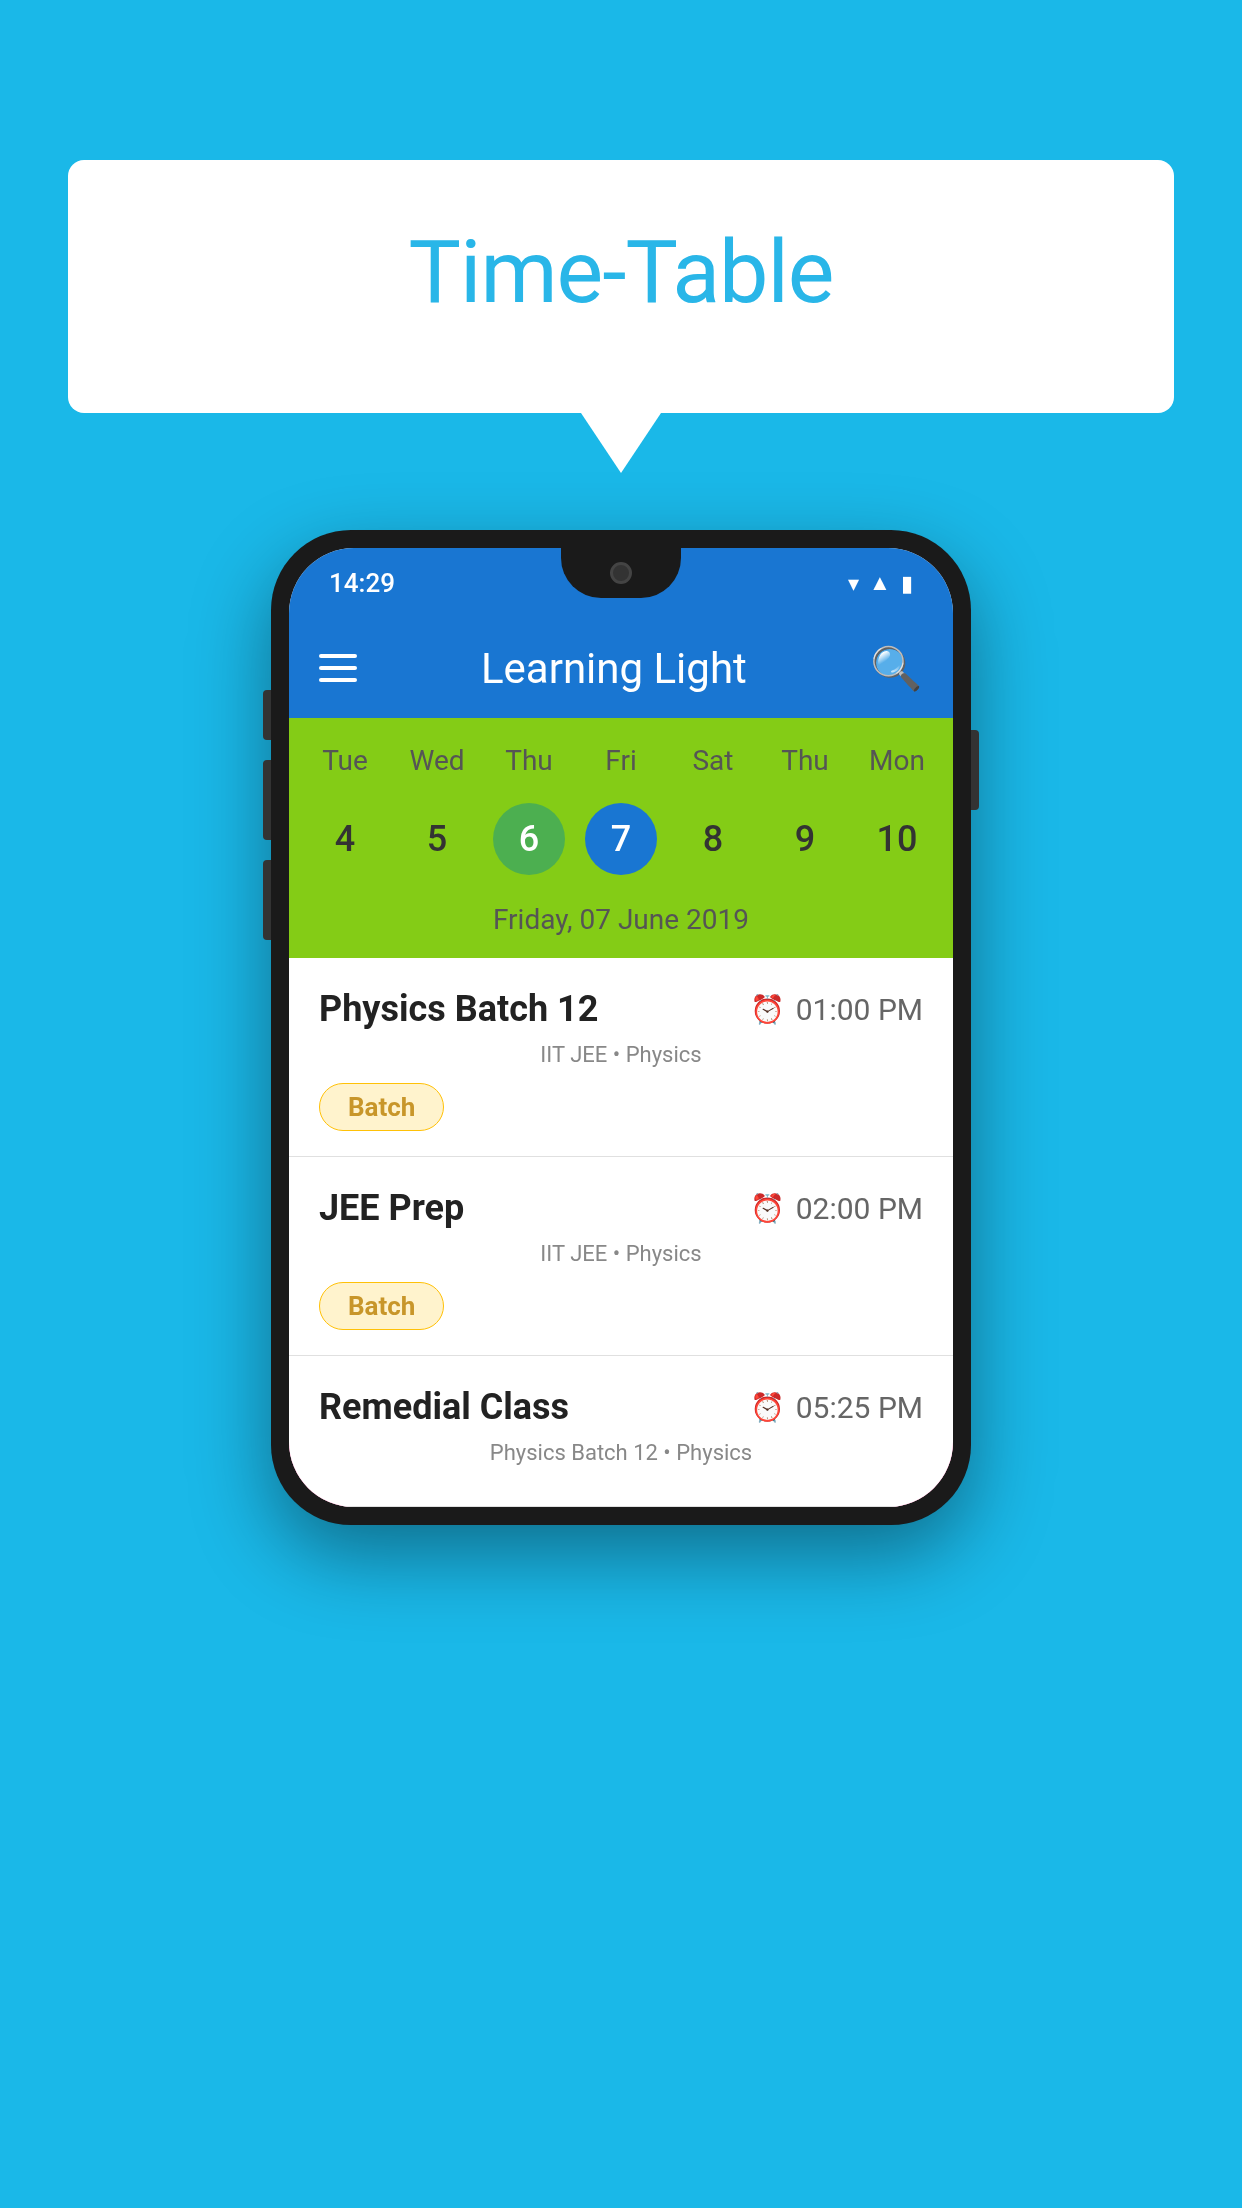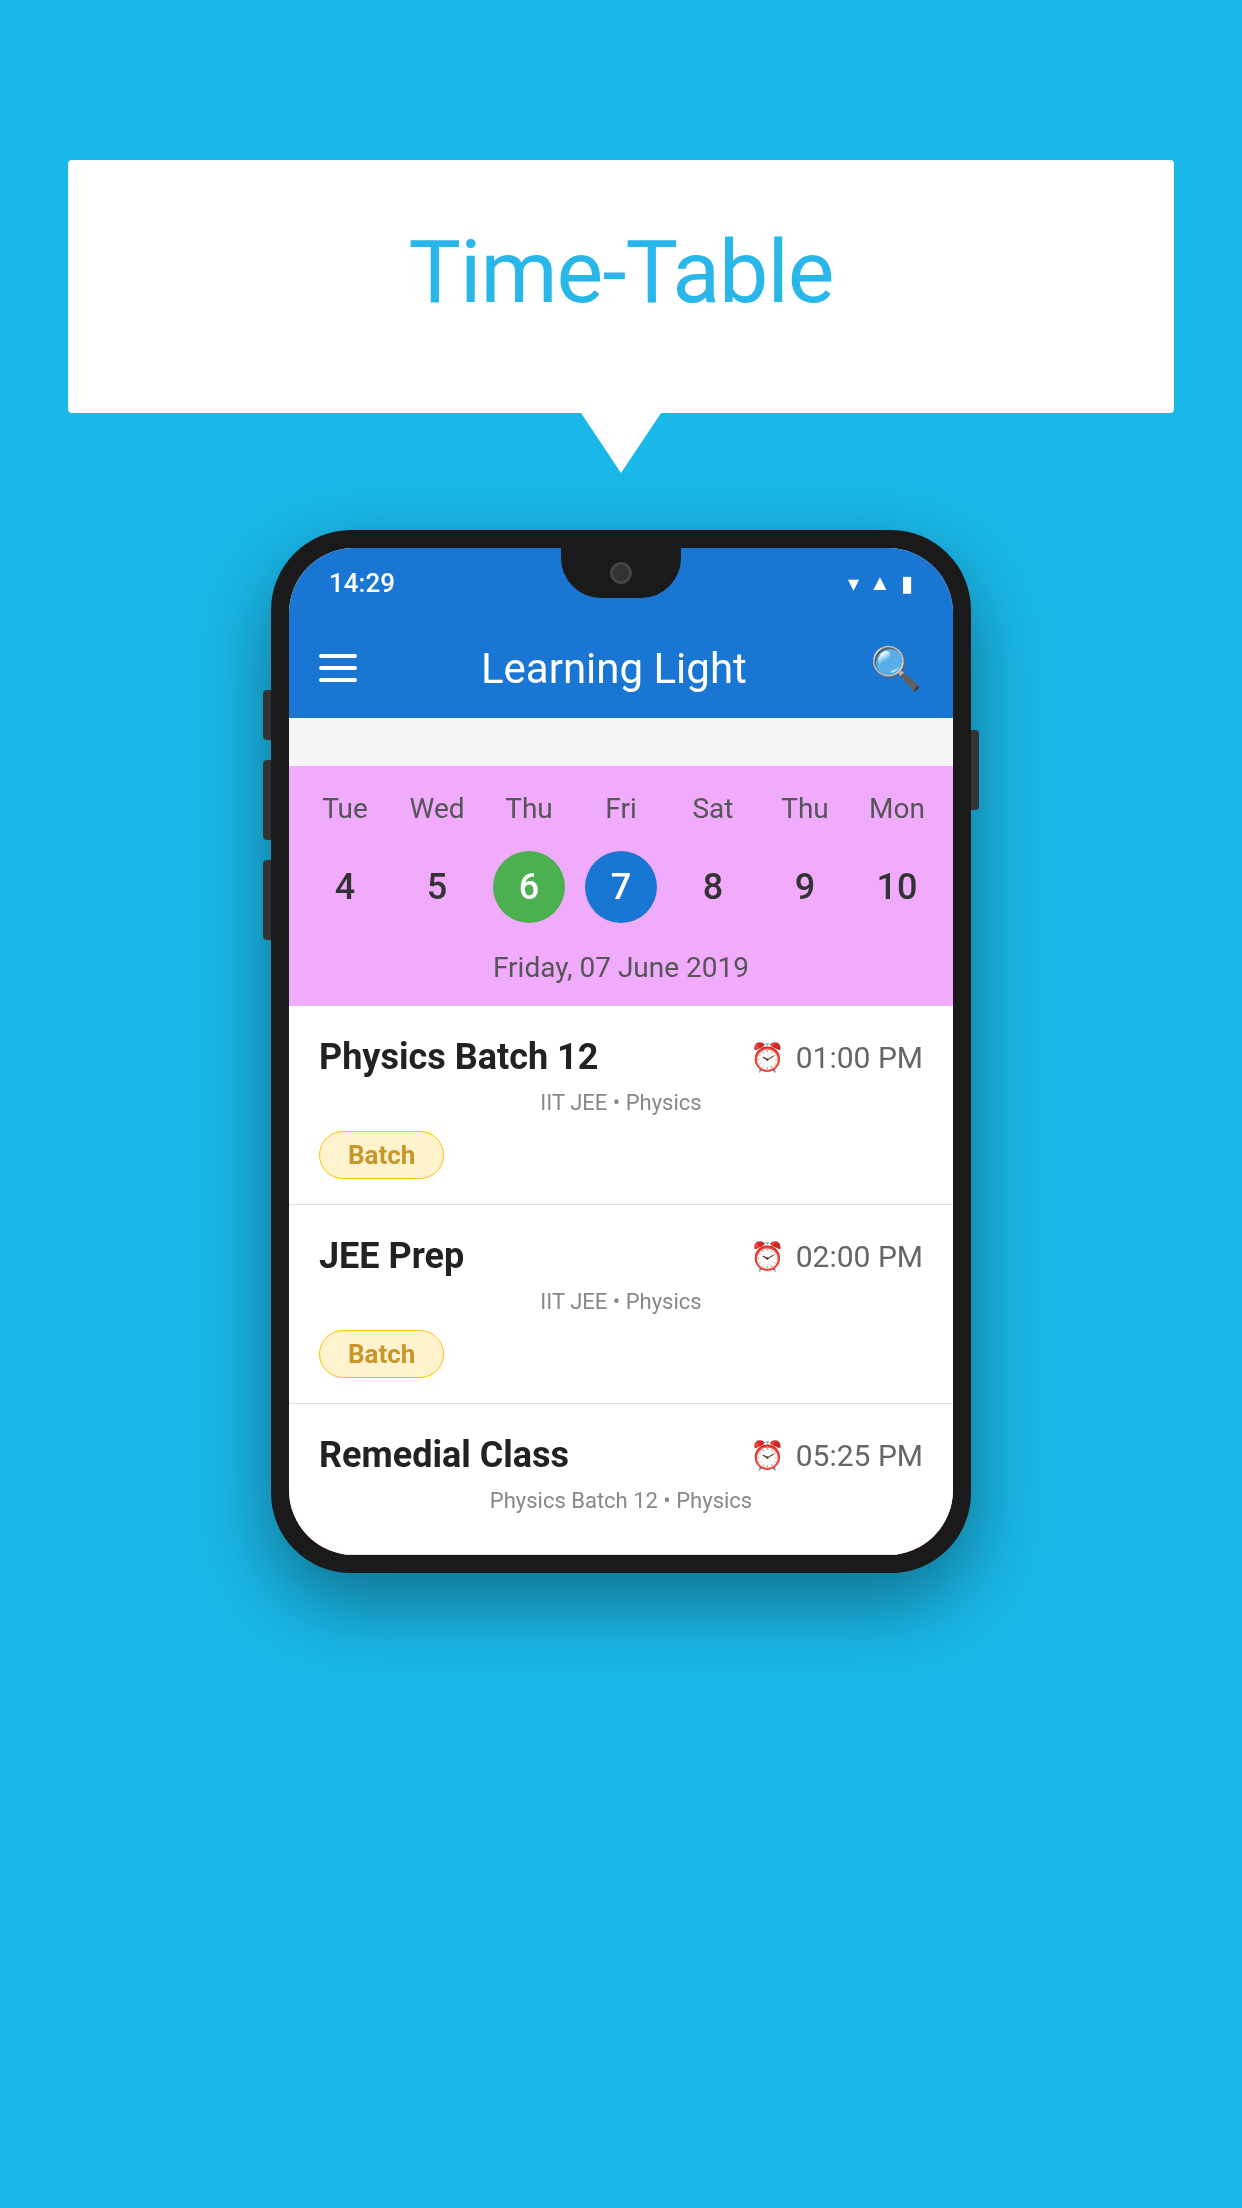--- a/index.html
+++ b/index.html
@@ -20,21 +20,21 @@
       top: 160px;
       left: 68px;
       right: 68px;
       display: flex;
       flex-direction: column;
       align-items: center;
     }
 
     .speech-bubble {
       background: white;
-      border-radius: 4px;
+      border-radius: 16px;
       padding: 60px 80px 70px;
       width: 100%;
       text-align: center;
       position: relative;
     }
 
     .speech-bubble-title {
       color: #29b6e8;
       font-size: 88px;
       font-weight: 400;
@@ -166,23 +166,22 @@
     }
 
     .search-icon {
       color: white;
       font-size: 42px;
       cursor: pointer;
     }
 
     
     .calendar-strip {
-      background: #f0abfc;
+      background: #84cc16;
       padding: 20px 10px 10px;
-      margin-top: 48px;
     }
 
     .day-headers {
       display: grid;
       grid-template-columns: repeat(7, 1fr);
       margin-bottom: 10px;
     }
 
     .day-header {
       text-align: center;

